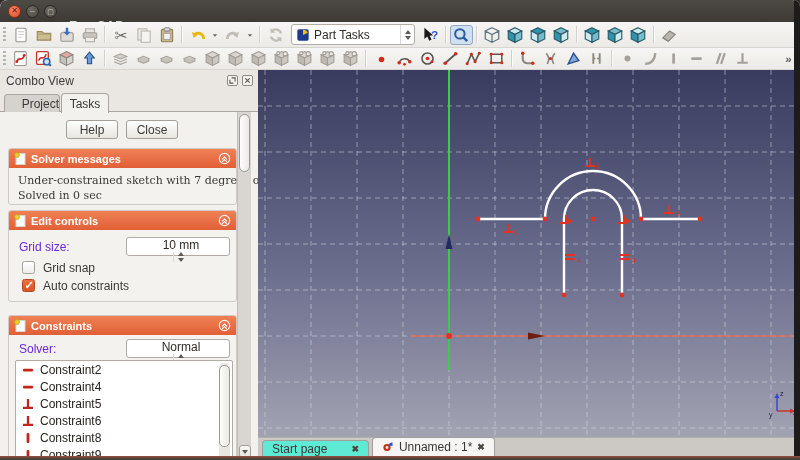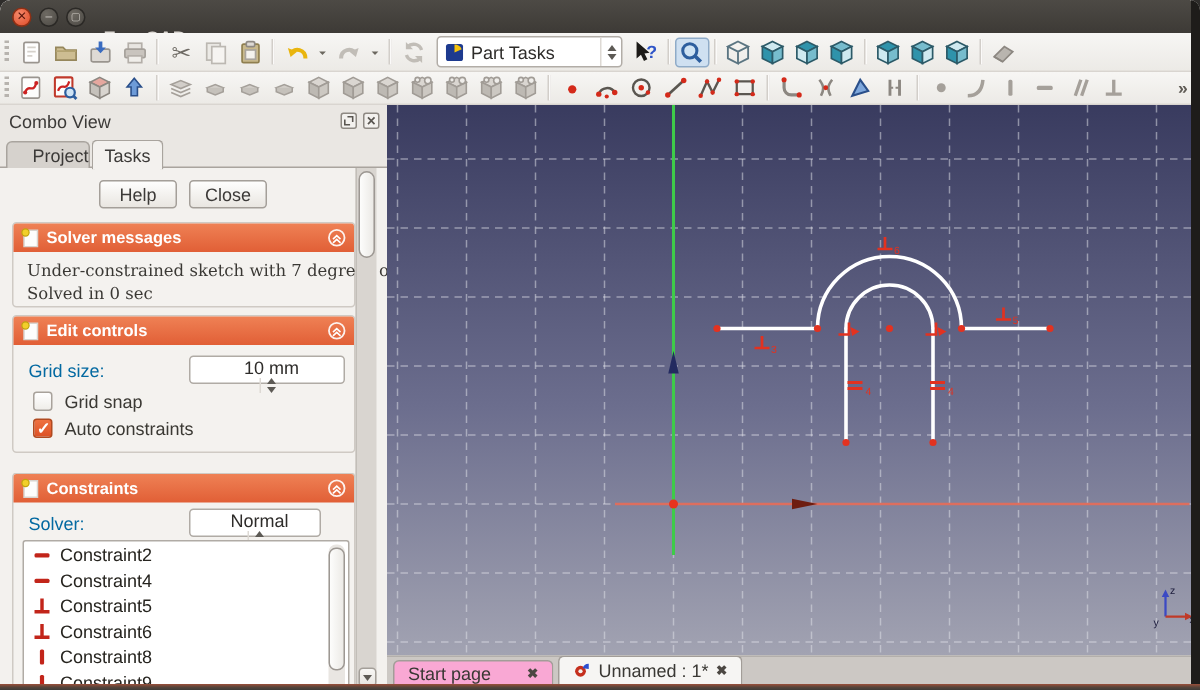--- a/index.html
+++ b/index.html
@@ -33,42 +33,42 @@
   .ptab{position:absolute;top:2px;height:18px;border:1px solid #a9a49e;border-bottom:none;border-radius:4px 4px 0 0;font-size:12px;color:#3c3a38;display:flex;align-items:center;justify-content:center;box-sizing:border-box;}
   .ptab.inactive{background:#d6d2cd;}
   .ptab.active{background:#f3f1ee;top:1px;height:20px;z-index:3;}
   .panel-content{position:absolute;left:0;top:42px;width:258px;height:348px;background:#f3f1ee;}
   .pbtn{position:absolute;top:8px;height:19px;width:52px;background:linear-gradient(#fefefd,#e9e6e1);border:1px solid #a49f99;border-radius:3px;font-size:12px;color:#3c3a38;display:flex;align-items:center;justify-content:center;box-sizing:border-box;}
   .pbtn.mnemonic::first-letter{text-decoration:underline;}
   .section{position:absolute;left:8px;width:229px;border:1px solid #cfcac4;background:#f4f2ef;border-radius:3px;box-sizing:border-box;}
   .sec-h{height:19px;background:linear-gradient(#ef8155,#e15f36);display:flex;align-items:center;gap:5px;padding:0 5px;border-radius:2px 2px 0 0;}
   .sec-h .t{color:#fff;font-weight:bold;font-size:11px;flex:1;}
   .serif-line{position:absolute;left:9px;font-family:"DejaVu Serif",serif;font-size:11px;color:#3a3834;white-space:nowrap;}
-  .flabel{position:absolute;left:10px;font-size:12px;color:#0369a1;}
+  .flabel{position:absolute;left:10px;font-size:12px;color:#6d28d9;}
   .inputbox{position:absolute;height:19px;background:#fff;border:1px solid #b0aba5;border-radius:3px;display:flex;align-items:center;box-sizing:border-box;flex-direction:column;}
   .inputbox .val{font-size:12px;color:#2e2c2a;padding-left:6px;flex:1;}
   .cb{position:absolute;width:13px;height:13px;border:1px solid #a8a29b;border-radius:2.5px;background:linear-gradient(#fff,#efede9);box-sizing:border-box;}
   .cb.checked{background:linear-gradient(#ee7140,#dd5226);border-color:#b04a20;}
   .cb.checked::after{content:"✓";position:absolute;left:1.5px;top:-1px;color:#fff;font-size:11px;font-weight:bold;}
   .cblabel{position:absolute;font-size:12px;color:#3b3934;}
   .clist{position:absolute;left:6px;top:44px;width:218px;bottom:-2px;background:#fff;border:1px solid #b0aba5;border-radius:2px;overflow:hidden;box-sizing:border-box;}
   .crow{height:17px;display:flex;align-items:center;gap:6px;padding-left:6px;font-size:12px;color:#26241f;}
   .list-scroll{position:absolute;right:2px;top:2px;bottom:2px;width:11px;background:#e9e6e2;border-radius:5px;}
   .list-thumb{position:absolute;left:0;top:2px;width:11px;height:82px;background:linear-gradient(90deg,#fdfdfc,#eceae6);border:1px solid #9d9893;border-radius:5px;box-sizing:border-box;}
   .panel-scroll{position:absolute;left:237px;top:42px;bottom:0;width:14px;background:#d9d5d0;border-left:1px solid #c2beb8;box-sizing:border-box;}
   .panel-thumb{position:absolute;left:1px;top:2px;width:11px;height:58px;background:linear-gradient(90deg,#fdfdfc,#ebe9e5);border:1px solid #9d9893;border-radius:6px;box-sizing:border-box;}
   .panel-scroll-btn{position:absolute;left:1px;bottom:2px;width:12px;height:13px;background:linear-gradient(#f8f7f5,#e7e4e0);border:1px solid #a49f99;border-radius:3px;display:flex;align-items:center;justify-content:center;box-sizing:border-box;}
   
   .viewport{position:absolute;left:258px;top:70px;width:536px;height:367px;background:linear-gradient(#393b5f,#6c6e8e 55%,#a2a3b2);}
   .viewport svg{position:absolute;left:0;top:0;}
   .right-edge{position:absolute;right:0;top:0;width:6px;height:456px;background:#1e1c1a;z-index:40;}
   
   .tabbar{position:absolute;left:258px;top:437px;width:542px;height:19px;background:#ccc8c4;border-top:1px solid #b3afab;display:flex;align-items:flex-end;padding-left:4px;box-sizing:border-box;gap:3px;}
   .dtab{display:flex;align-items:center;gap:5px;border:1px solid #a29d98;border-bottom:none;border-radius:4px 4px 0 0;font-size:12px;color:#3a3834;padding:0 9px;box-sizing:border-box;}
-  .dtab.inactive{height:16px;background:#f9a8d4;gap:24px;}
+  .dtab.inactive{height:16px;background:#5eead4;gap:24px;}
   .dtab.active{height:19px;background:#f6f5f3;}
   .tab-x{font-size:9px;font-weight:bold;color:#4b4742;}
   .bottom-border{position:absolute;left:0;top:456px;width:800px;height:4px;background:linear-gradient(#9a4f3a,#55443a 55%,#3e3b38);z-index:50;}
 </style>
 </head>
 <body>
 
 <div class="window">
 
   <div class="titlebar">
@@ -541,21 +541,21 @@
               <rect x="2" y="1.5" width="9" height="11" fill="#fdfdfc" stroke="#d8d4cf"></rect>
               <circle cx="3" cy="3" r="2.4" fill="#f2cf2a" stroke="#c2a30e" stroke-width="0.8"></circle>
             </svg>
           <span class="t">Constraints</span>
           <svg width="13" height="13" viewBox="0 0 13 13">
               <circle cx="6.5" cy="6.5" r="5.2" fill="none" stroke="rgba(255,255,255,0.9)" stroke-width="1.2"></circle>
               <path d="M4 7.4l2.5-2.3L9 7.4M4 9.9l2.5-2.3L9 9.9" fill="none" stroke="#fff" stroke-width="1.1"></path>
             </svg>
         </div>
         <div class="flabel" style="top:26px;">Solver:</div>
-        <div class="inputbox" style="left:117px;top:23px;width:88px;">
+        <div class="inputbox" style="left:117px;top:23px;width:104px;">
           <span class="val">Normal</span>
           <span class="spinners">
               <span class="tri-up"></span>
               <span class="tri-dn"></span>
             </span>
         </div>
         <div class="clist" id="constraint-list">
 
         <div class="crow">
               <svg width="12" height="12" viewBox="0 0 12 12">

